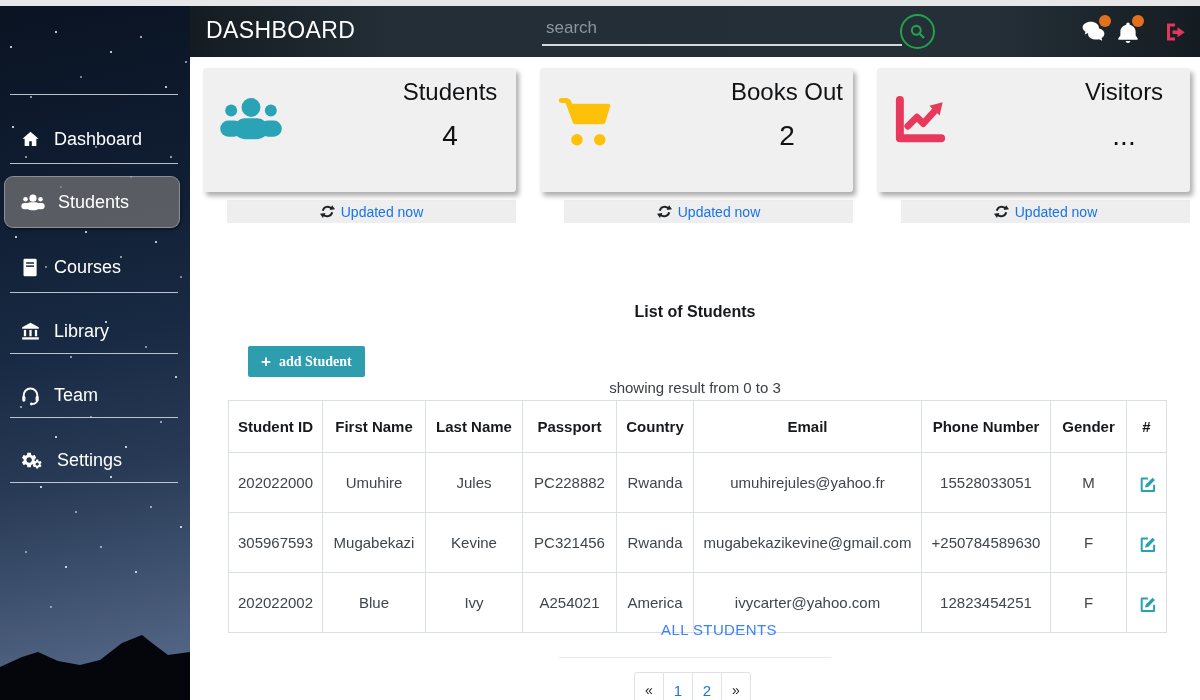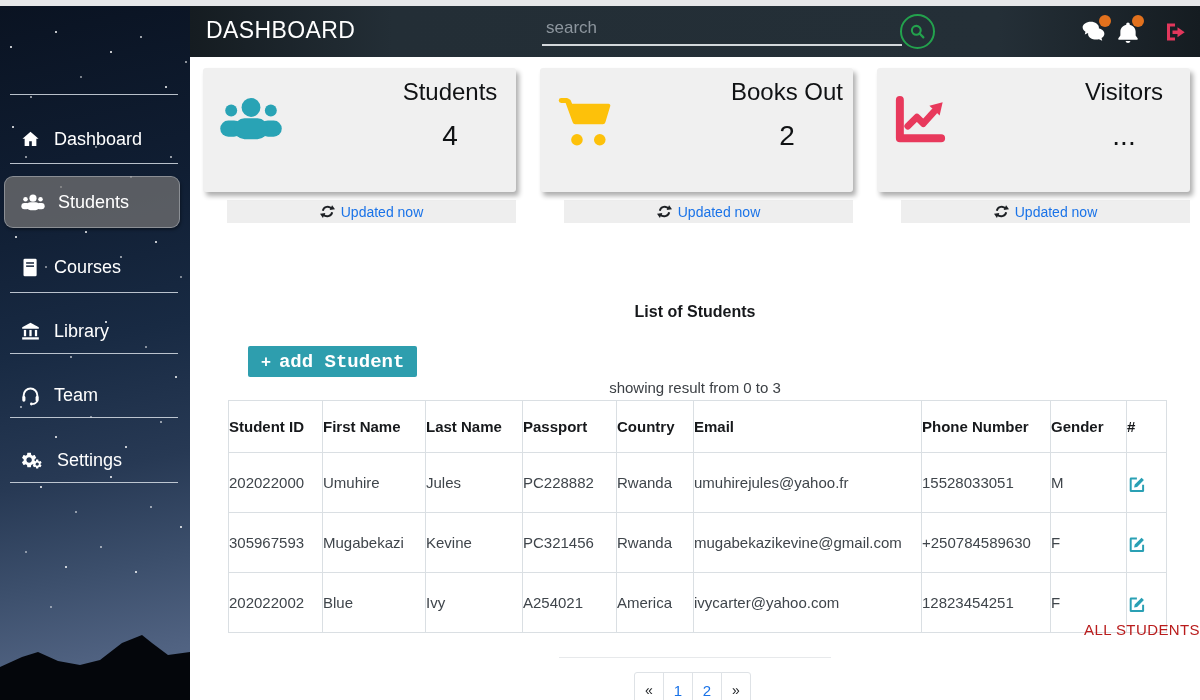--- a/index.html
+++ b/index.html
@@ -67,31 +67,31 @@
   .card-title { font-size:24px; }
   .card-value { font-size:28px; margin-top:14px; }
   .card-footer { height:23px; margin-top:8px; background:#eeeeee; display:flex; align-items:center; justify-content:center;
     gap:6px; font-size:14px; color:#1a73e8; cursor:pointer;margin-left:24px; }
   .ic-refresh { width:15px; height:15px; color:#1d2024; }
 
   .heading { position:absolute; top:246px; width:100%; text-align:center; font-size:16px; color:#16181b; }
   .add-btn { position:absolute; left:58px; top:289px; height:31px; padding:0 13px; background:#2e9eae; border:none;
     border-radius:2px; color:#fff; display:flex; align-items:center; gap:8px; cursor:pointer; }
   .add-plus { font-size:17px; font-weight:bold; font-family:"Liberation Sans",sans-serif; }
-  .add-label { font-family:Liberation Mono, monospace; font-weight:bold; font-size:19px; }
+  .add-label { font-family:Liberation Serif, serif; font-weight:bold; font-size:14px; }
   .showing { position:absolute; top:322px; width:100%; text-align:center; font-size:15px; color:#3c4045; }
 
   .tbl-wrap { position:absolute; left:38px; top:343px; width:938px; }
   table { width:100%; border-collapse:collapse; table-layout:fixed; }
-  th, td { border:1px solid #dadfe3; text-align:left; overflow:hidden; white-space:nowrap; }
+  th, td { border:1px solid #dadfe3; text-align:center; overflow:hidden; white-space:nowrap; }
   th { height:52px; font-size:15px; font-weight:bold; color:#17191c; }
   td { height:60px; font-size:15px; color:#3f454b; }
   .ic-edit { width:18px; height:18px; color:#2aa0b4; cursor:pointer; vertical-align:middle; }
 
-  .all-label { position:absolute; top:564px; width:100%; text-align:right; font-size:15px; color:#b91c1c; letter-spacing:.4px;padding-left:48px; }
+  .all-label { position:absolute; top:564px; width:100%; text-align:center; font-size:15px; color:#3b82f6; letter-spacing:.4px;padding-left:48px; }
   .thin-hr { position:absolute; top:600px; left:calc(50% - 136px); width:272px; height:1px; background:#e7e9eb; }
   .pagination { position:absolute; top:615px; left:calc(50% - 61px); display:flex; }
   .pg-cell { width:30px; height:36px; border:1px solid #dee2e6; background:#fff; display:flex; align-items:center;
     justify-content:center; font-size:14px; color:#232629; margin-left:-1px; cursor:pointer; }
   .pg-cell:first-child { margin-left:0; border-radius:3px 0 0 3px; }
   .pg-cell:last-child { border-radius:0 3px 3px 0; }
   .pg-cell.num { color:#1a73e8; font-size:15px; }
   .defs-hidden { position:absolute; width:0; height:0; overflow:hidden; }
 </style>
 </head>

